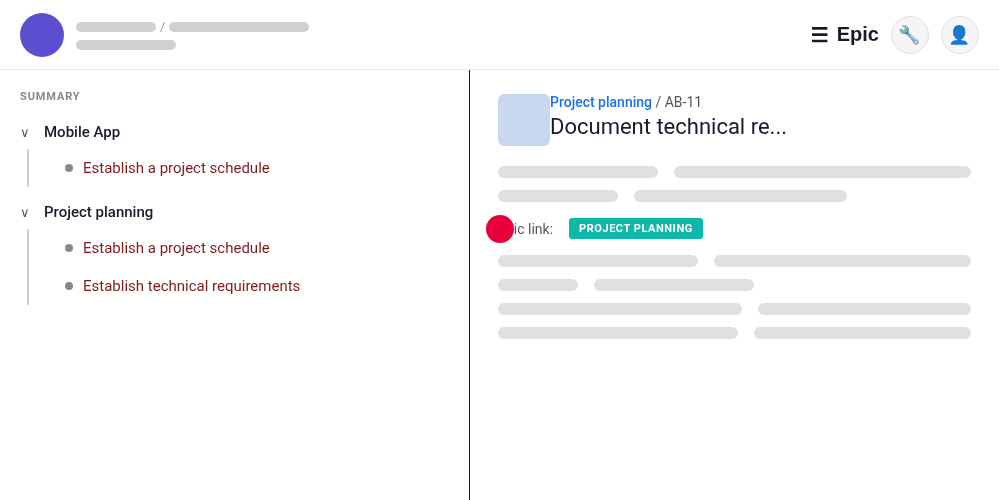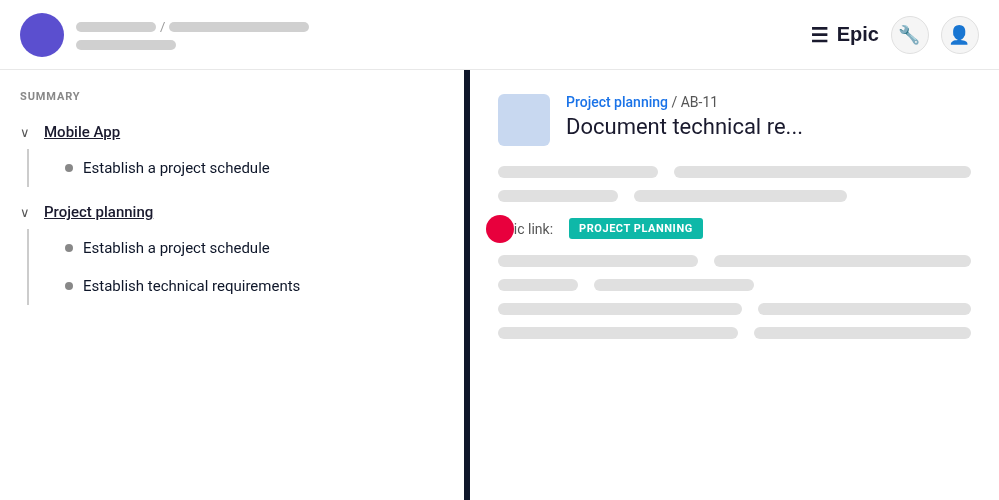--- a/index.html
+++ b/index.html
@@ -85,21 +85,21 @@
 
     
     .main {
       display: flex;
       height: calc(500px - 70px);
     }
 
     
     .sidebar {
       width: 470px;
-      border-right: 6px solid #0f172a;
+      border-right: 1px solid #0f172a;
       padding: 20px 0;
       overflow-y: auto;
       flex-shrink: 0;
     }
     .sidebar-label {
       font-size: 11px;
       font-weight: 700;
       color: #888;
       letter-spacing: 0.08em;
       padding: 0 20px 12px 20px;
@@ -115,21 +115,20 @@
     }
     .chevron {
       font-size: 13px;
       color: #555;
       width: 16px;
     }
     .tree-parent-label {
       font-size: 15px;
       color: #1a1a2e;
       font-weight: 500;
-      text-decoration: underline;
     }
     .tree-children {
       padding-left: 36px;
       border-left: 2px solid #ccc;
       margin-left: 27px;
     }
     .tree-child {
       display: flex;
       align-items: center;
       gap: 10px;
@@ -141,34 +140,33 @@
       content: '';
       display: inline-block;
       width: 8px;
       height: 8px;
       border-radius: 50%;
       background: #888;
       flex-shrink: 0;
     }
     .tree-child-label {
       font-size: 15px;
-      color: #0f172a;
+      color: #7f1d1d;
     }
 
     
     .content {
       flex: 1;
       padding: 24px 28px;
       overflow-y: auto;
       position: relative;
     }
     .content-header {
       display: flex;
       align-items: flex-start;
-      gap: 16px;
       margin-bottom: 20px;
     }
     .issue-icon {
       width: 52px;
       height: 52px;
       background: #c8d8f0;
       border-radius: 6px;
       flex-shrink: 0;
     }
     .issue-meta {

